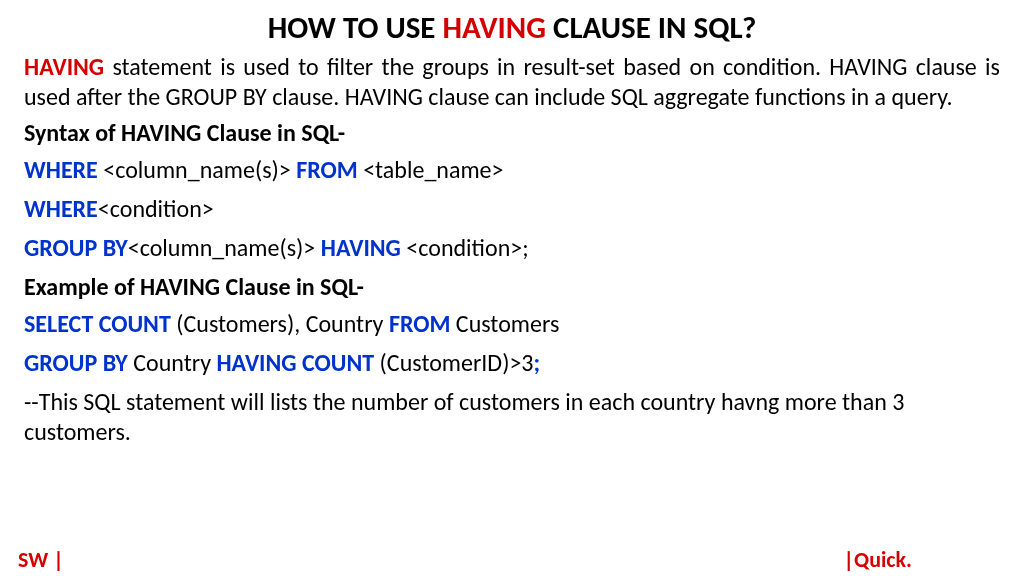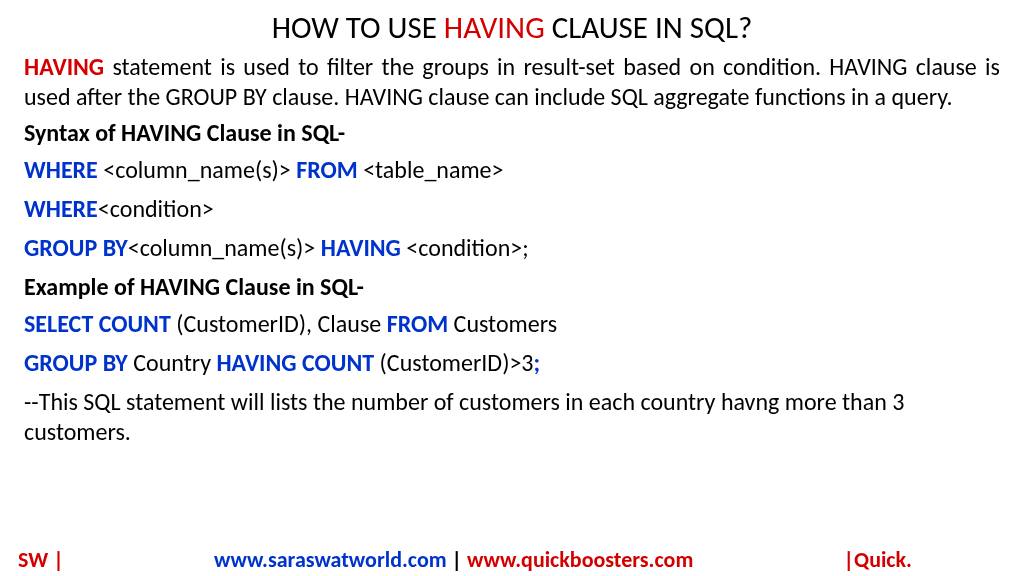--- a/index.html
+++ b/index.html
@@ -7,21 +7,21 @@
     width: 1024px;
     height: 576px;
     background: #ffffff;
     font-family: Calibri, Arial, sans-serif;
     padding: 8px 24px;
     position: relative;
     overflow: hidden;
   }
   .title {
     font-size: 31px;
-    font-weight: 400;
+    font-weight: 700;
     text-align: center;
     margin-bottom: 6px;
     color: #000;
   }
   .title .red { color: #d40000; }
   .desc {
     font-size: 24px;
     color: #000;
     text-align: justify;
     line-height: 1.25;
@@ -84,28 +84,25 @@
   <span class="kw">WHERE</span><span>&lt;condition&gt;</span>
 </div>
 
 <div class="codeline">
   <span class="kw">GROUP BY</span><span>&lt;column_name(s)&gt; </span><span class="kw">HAVING</span><span> &lt;condition&gt;;</span>
 </div>
 
 <div class="subhead">Example of HAVING Clause in SQL-</div>
 
 <div class="codeline">
-  <span class="kw">SELECT COUNT</span><span> (CustomerID), Clause </span><span class="kw">FROM</span><span> Customers</span>
+  <span class="kw">SELECT COUNT</span><span> (Customers), Country </span><span class="kw">FROM</span><span> Customers</span>
 </div>
 
 <div class="codeline">
   <span class="kw">GROUP BY</span><span> Country </span><span class="kw">HAVING COUNT</span><span> (CustomerID)&gt;3</span><span class="kw">;</span>
 </div>
 
 <div class="comment">--This SQL statement will lists the number of customers in each country havng more than 3 customers.</div>
 
 <div class="footer">
   <span class="sw">SW |</span>
-  <span class="mid">
-    <span class="blue">www.saraswatworld.com</span><span class="sep"> | </span><span class="red">www.quickboosters.com</span>
-  </span>
   <span class="quick">|Quick.</span>
 </div>
 
 </body></html>

